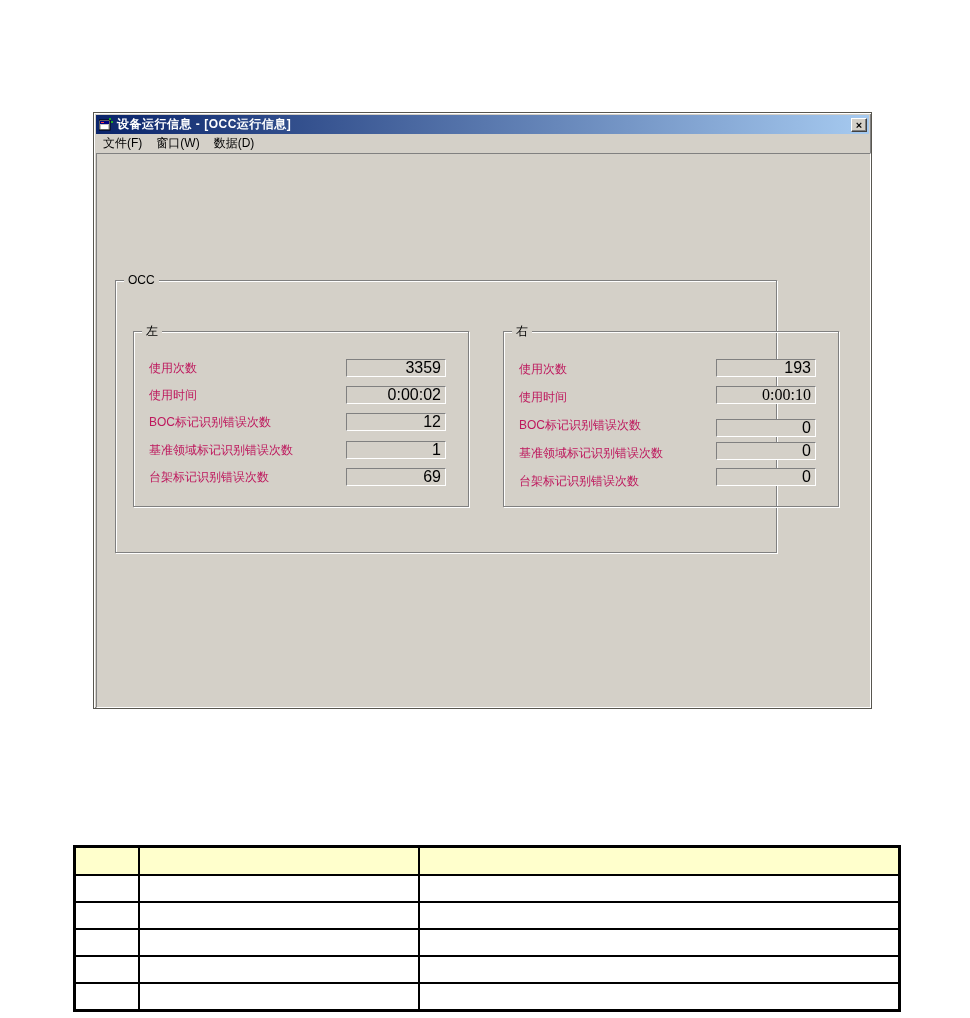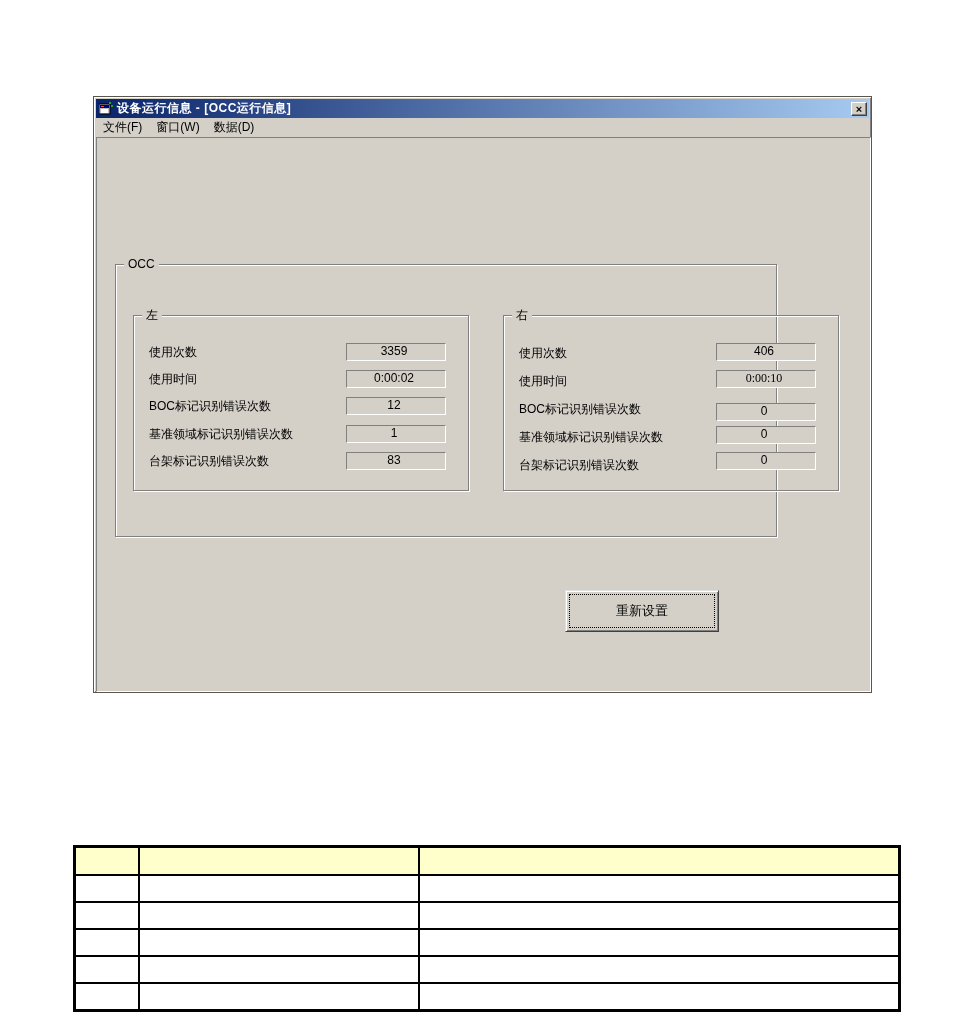--- a/index.html
+++ b/index.html
@@ -3,21 +3,21 @@
 <meta charset="utf-8">
 <style>
   html,body{margin:0;padding:0;}
   body{
     width:970px;height:1018px;background:#ffffff;position:relative;
     font-family:"Liberation Sans", sans-serif;overflow:hidden;
   }
 
   
   .window{
-    position:absolute;left:93px;top:96px;width:779px;height:597px;
+    position:absolute;left:93px;top:112px;width:779px;height:597px;
     background:#d4d0c8;border:1px solid #58564f;
     box-shadow:inset 1px 1px 0 #ffffff, inset -1px -1px 0 #808080;
     box-sizing:border-box;
   }
   .titlebar{
     position:absolute;left:2px;top:2px;right:2px;height:19px;
     background:linear-gradient(to right,#0a246a,#a6caf0);
     display:flex;align-items:center;padding:0 2px;box-sizing:border-box;
   }
   .app-icon{width:14px;height:13px;flex:0 0 auto;margin-left:1px;}
@@ -55,27 +55,27 @@
     padding:0 4px;font-size:12px;line-height:14px;color:#000;white-space:nowrap;
   }
   .occ-group{left:18px;top:126px;width:662px;height:273px;}
   .panel{top:50px;width:336px;height:176px;}
   .panel.pl{left:17px;}
   .panel.pr{left:387px;}
 
   
   .flabel{
     position:absolute;left:15px;height:18px;line-height:18px;
-    font-size:12px;color:#000000;white-space:nowrap;
+    font-size:12px;color:#be185d;white-space:nowrap;
   }
   .fbox{
     position:absolute;left:212px;width:100px;height:18px;
     background:#d4d0c8;border:1px solid;border-color:#808080 #ffffff #ffffff #808080;
-    box-sizing:border-box;text-align:center;padding-right:4px;
-    font-size:12px;line-height:15px;color:#000;
+    box-sizing:border-box;text-align:right;padding-right:4px;
+    font-size:16px;line-height:15px;color:#000;
   }
   .pl .lbl0,.pl .box0{top:27px;}
   .pl .lbl1,.pl .box1{top:54px;}
   .pl .lbl2,.pl .box2{top:81px;}
   .pl .lbl3,.pl .box3{top:109px;}
   .pl .lbl4,.pl .box4{top:136px;}
   .pr .lbl0{top:28px;} .pr .box0{top:27px;}
   .pr .lbl1{top:56px;} .pr .box1{top:54px;font-family:Liberation Serif, serif;}
   .pr .lbl2{top:84px;} .pr .box2{top:87px;}
   .pr .lbl3{top:112px;}.pr .box3{top:110px;}
@@ -142,42 +142,38 @@
         <span class="gb-label">左</span>
         <span class="flabel lbl0">使用次数</span>
         <span class="fbox box0">3359</span>
         <span class="flabel lbl1">使用时间</span>
         <span class="fbox box1">0:00:02</span>
         <span class="flabel lbl2">BOC标记识别错误次数</span>
         <span class="fbox box2">12</span>
         <span class="flabel lbl3">基准领域标记识别错误次数</span>
         <span class="fbox box3">1</span>
         <span class="flabel lbl4">台架标记识别错误次数</span>
-        <span class="fbox box4">83</span>
+        <span class="fbox box4">69</span>
       </div>
 
       <div class="groupbox panel pr">
         <span class="gb-label">右</span>
         <span class="flabel lbl0">使用次数</span>
-        <span class="fbox box0">406</span>
+        <span class="fbox box0">193</span>
         <span class="flabel lbl1">使用时间</span>
         <span class="fbox box1">0:00:10</span>
         <span class="flabel lbl2">BOC标记识别错误次数</span>
         <span class="fbox box2">0</span>
         <span class="flabel lbl3">基准领域标记识别错误次数</span>
         <span class="fbox box3">0</span>
         <span class="flabel lbl4">台架标记识别错误次数</span>
         <span class="fbox box4">0</span>
       </div>
     </div>
 
-    <div class="reset-btn">
-      <span class="focus-rect"></span>
-      <span class="btn-label">重新设置</span>
-    </div>
 
   </div>
 </div>
 
 <table class="doc-table">
   <colgroup>
     <col style="width:64px">
     <col style="width:280px">
     <col style="width:481px">
   </colgroup>

